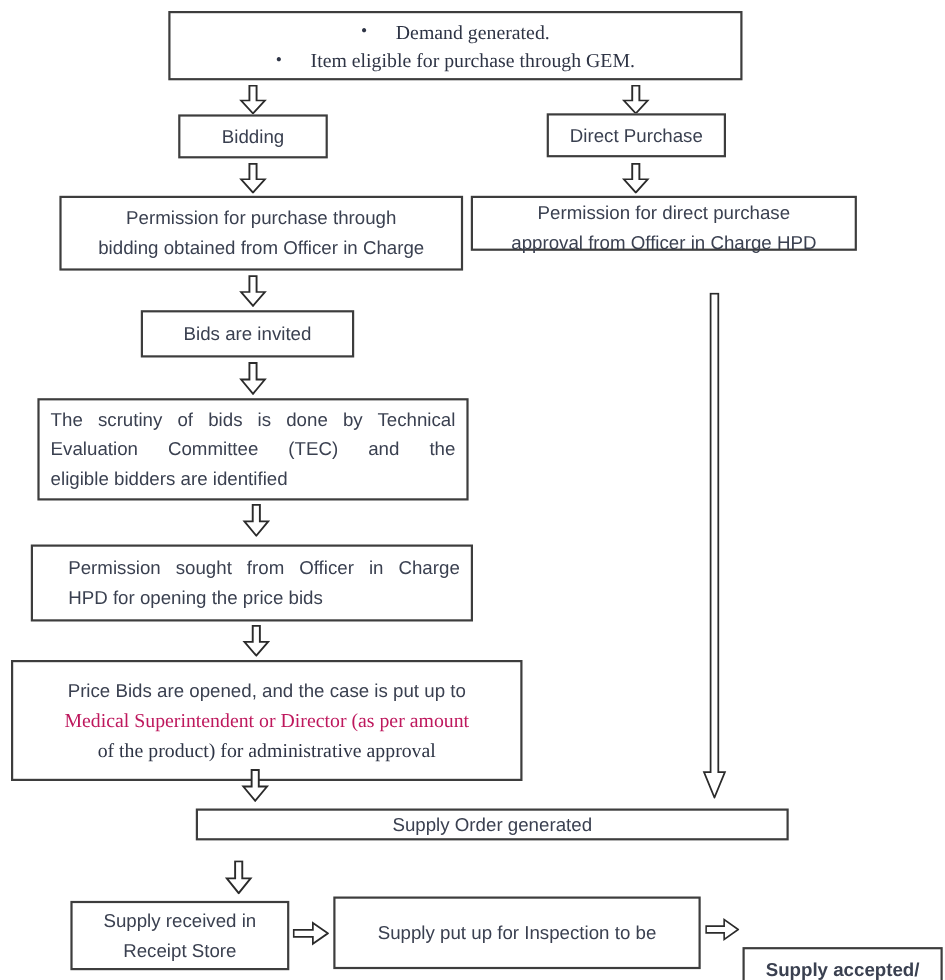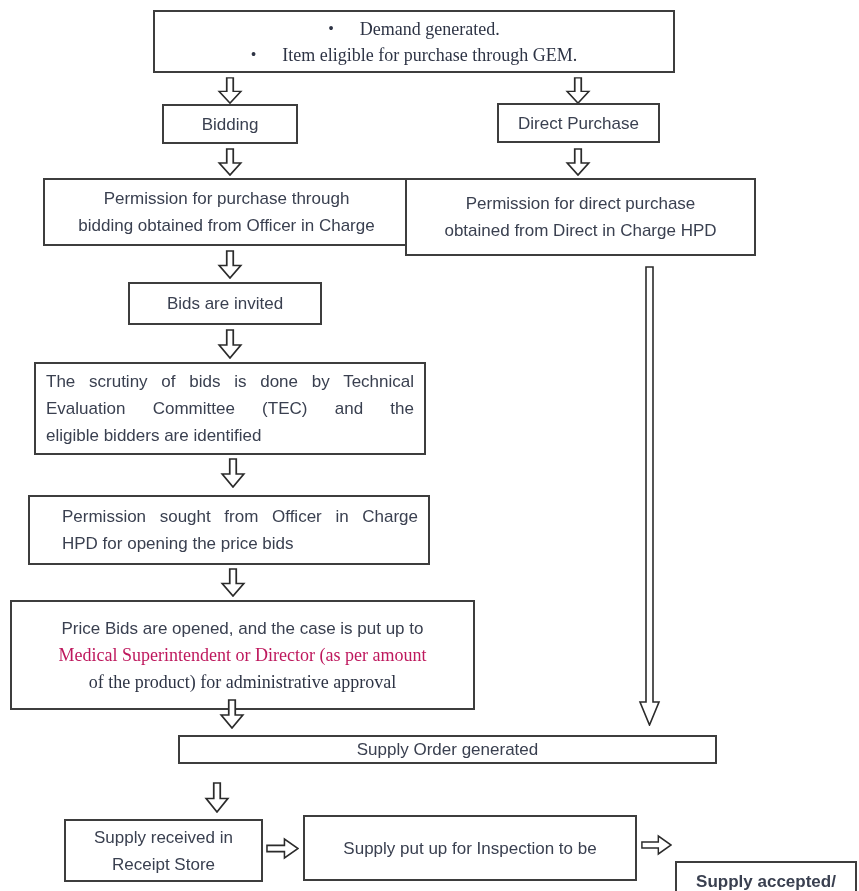--- a/index.html
+++ b/index.html
@@ -73,27 +73,27 @@
     <svg width="26" height="28" viewBox="0 0 24 30" preserveAspectRatio="none">
         <polygon points="9,1 15,1 15,16 22,16 12,29 2,16 9,16" fill="#ffffff" stroke="#2b2b2b" stroke-width="1.6"></polygon>
       </svg>
   </div>
   <div class="arrow" style="left:565px;top:148px;">
     <svg width="26" height="28" viewBox="0 0 24 30" preserveAspectRatio="none">
         <polygon points="9,1 15,1 15,16 22,16 12,29 2,16 9,16" fill="#ffffff" stroke="#2b2b2b" stroke-width="1.6"></polygon>
       </svg>
   </div>
 
-  <div class="box" style="left:43px;top:178px;width:367px;height:68px;">
+  <div class="box" style="left:54px;top:178px;width:367px;height:68px;">
     <span class="cline">Permission for purchase through</span>
     <span class="cline">bidding obtained from Officer in Charge</span>
   </div>
-  <div class="box" style="left:405px;top:178px;width:351px;height:78px;">
+  <div class="box" style="left:428px;top:178px;width:351px;height:50px;justify-content:space-between;">
     <span class="cline">Permission for direct purchase</span>
-    <span class="cline">obtained from Direct in Charge HPD</span>
+    <span class="cline">approval from Officer in Charge HPD</span>
   </div>
 
   <div class="arrow" style="left:638px;top:266px;">
     <svg width="24" height="460" viewBox="0 0 24 460" preserveAspectRatio="none">
         <polygon points="8,1 15,1 15,436 21,436 11.5,459 2,436 8,436" fill="#ffffff" stroke="#2b2b2b" stroke-width="1.6"></polygon>
       </svg>
   </div>
 
   <div class="arrow" style="left:217px;top:250px;">
     <svg width="26" height="29" viewBox="0 0 24 30" preserveAspectRatio="none">

